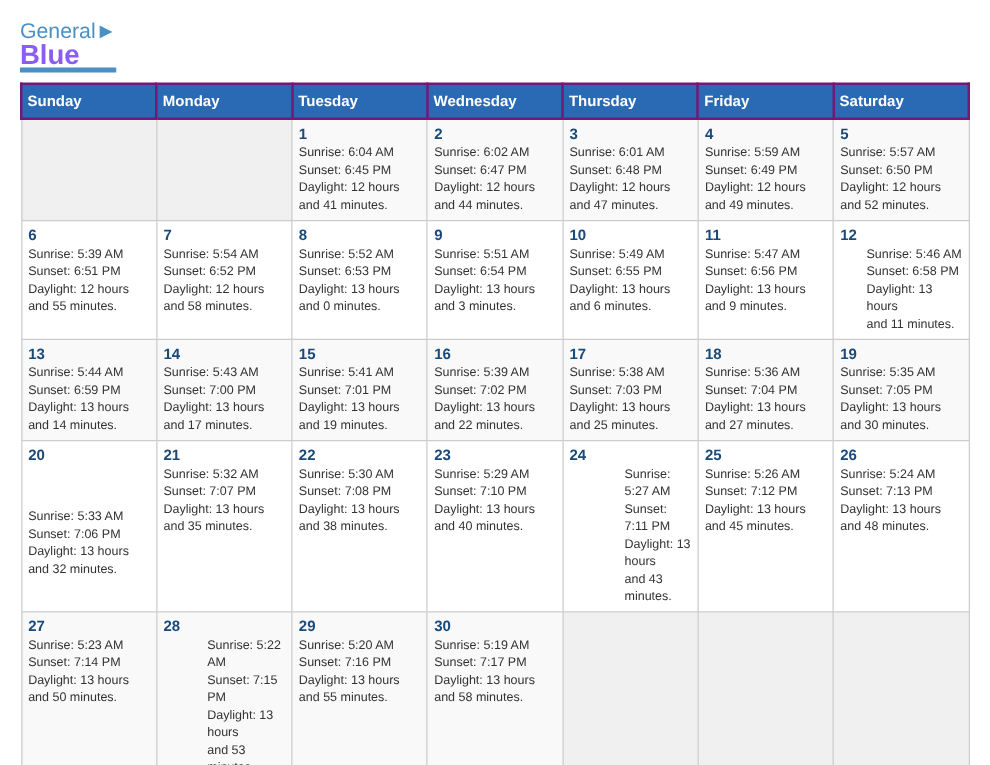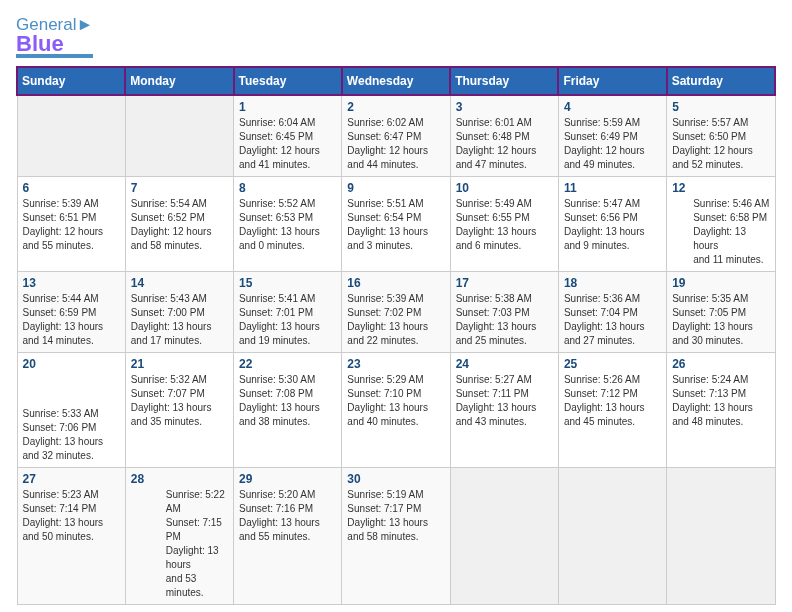--- a/index.html
+++ b/index.html
@@ -285,21 +285,21 @@
         </td>
         <td>
           <span class="day-num">23</span>
           <div class="day-info" style="white-space: pre-line;">Sunrise: 5:29 AM
 Sunset: 7:10 PM
 Daylight: 13 hours
 and 40 minutes.</div>
         </td>
         <td>
           <span class="day-num">24</span>
-          <div class="day-info" style="white-space: pre-line;">Sunrise: 5:27 AM
+          <div class="day-info" style="white-space: pre-line; margin-left: 44px;">Sunrise: 5:27 AM
 Sunset: 7:11 PM
 Daylight: 13 hours
 and 43 minutes.</div>
         </td>
         <td>
           <span class="day-num">25</span>
           <div class="day-info" style="white-space: pre-line;">Sunrise: 5:26 AM
 Sunset: 7:12 PM
 Daylight: 13 hours
 and 45 minutes.</div>

